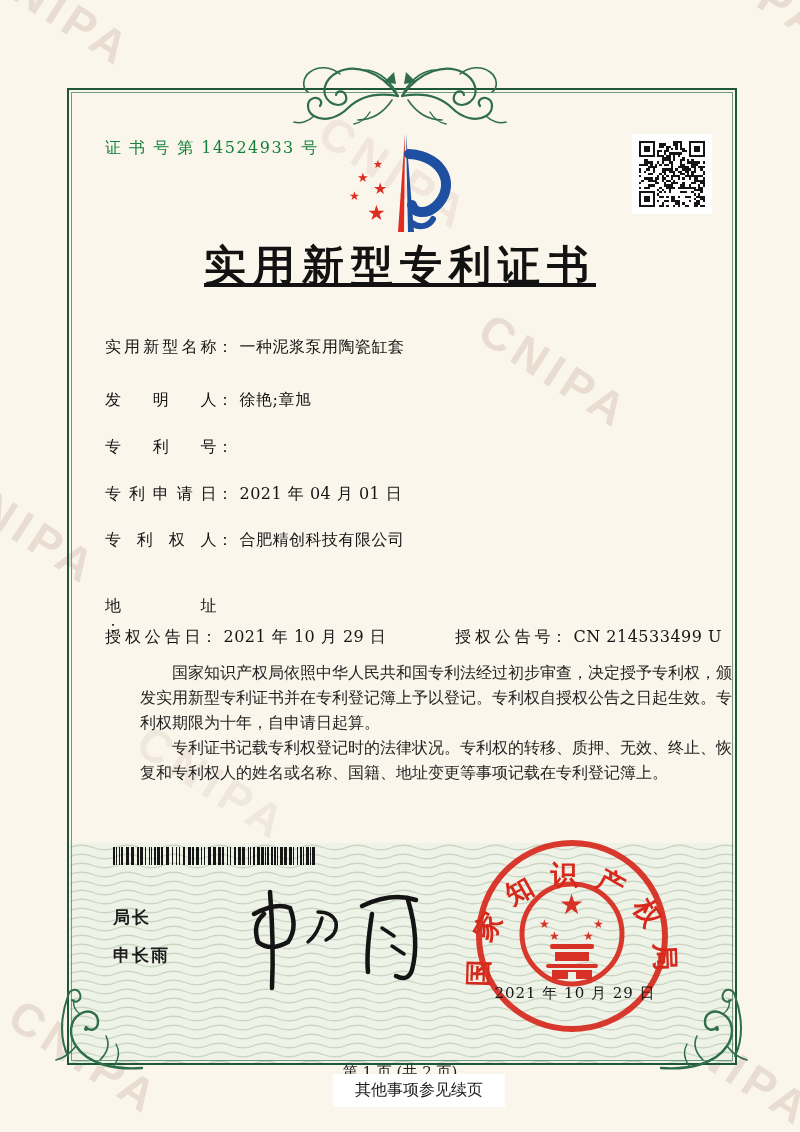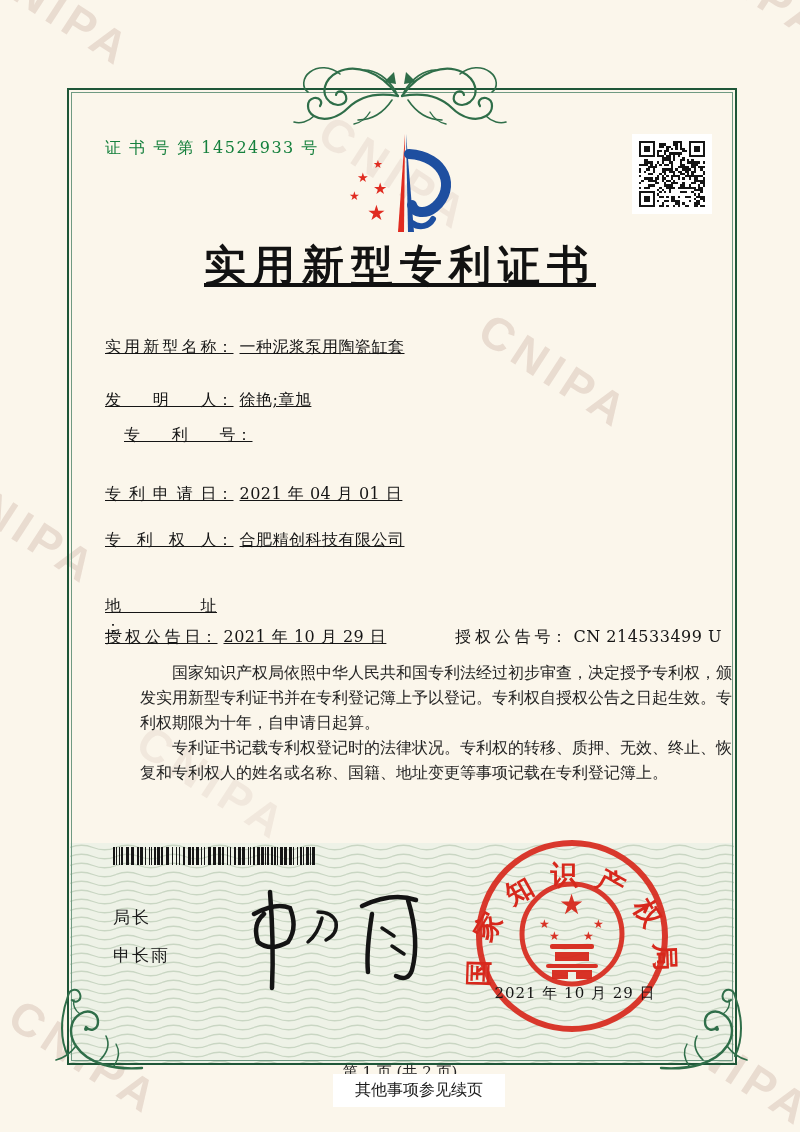--- a/index.html
+++ b/index.html
@@ -25,31 +25,31 @@
   .band { position: absolute; left: 70px; top: 843px; width: 664px; height: 220px; }
   .certno { position: absolute; left: 105px; top: 138px; font-size: 16px; letter-spacing: 1.5px; color: #15803d; }
   .logo { position: absolute; left: 335px; top: 126px; }
   .qrbox { position: absolute; left: 632px; top: 134px; width: 80px; height: 80px; background: #fff; }
   .qrbox svg { position: absolute; left: 7px; top: 7px; }
   .title {
     position: absolute; left: 0; top: 238px; width: 100%;
     text-align: center; font-size: 42px; font-weight: bold;
     letter-spacing: 7px; color: #121212; text-decoration: underline;
   }
-  .frow { position: absolute; left: 105px; font-size: 16px; letter-spacing: 0.5px; display: flex; color: #151515; text-decoration: underline; }
+  .frow { position: absolute; left: 105px; font-size: 16px; letter-spacing: 0.5px; display: flex; color: #151515; }
   .flabel { display: inline-block; width: 112px; text-align: justify; text-align-last: justify; }
   .fcolon { display: inline-block; margin-right: 6px; }
   .fvalue { display: inline-block; }
   .addr-val { width: 478px; line-height: 22px; }
   .grant2 { position: absolute; left: 350px; top: 0; display: flex; white-space: nowrap; }
   .glabel { display: inline-block; width: 96px; text-align: justify; text-align-last: justify; }
   .paras { position: absolute; left: 104px; top: 660px; width: 602px; font-size: 16px; line-height: 25px; color: #242424; margin-left: 36px; }
   .paras p { text-indent: 2em; margin: 0; }
   .barcode { position: absolute; left: 113px; top: 847px; }
-  .chief { position: absolute; left: 113px; font-family: "Liberation Sans", sans-serif; font-size: 17px; font-weight: 400; color: #1c1c1c; letter-spacing: 2px; }
+  .chief { position: absolute; left: 113px; font-family: "Liberation Sans", sans-serif; font-size: 17px; font-weight: 700; color: #1c1c1c; letter-spacing: 2px; }
   .sign { position: absolute; left: 222px; top: 876px; }
   .seal { position: absolute; left: 462px; top: 836px; }
   .sealdate { position: absolute; left: 492px; top: 984px; width: 166px; text-align: center; font-size: 15px; letter-spacing: 1px; color: #161616; }
   .pageno { position: absolute; left: 0; top: 1032px; width: 100%; text-align: center; font-size: 15px; color: #222; margin-top: 31px; }
   .note { position: absolute; left: 0; top: 1074px; width: 100%; text-align: center; font-size: 16px; padding-left: 38px; }
   .note span { background: #ffffff; padding: 6px 22px; color: #1c1c1c; display: inline-block; }
   .orn-top { position: absolute; left: 280px; top: 52px; }
   .orn-bl { position: absolute; left: 50px; top: 982px; }
   .orn-br { position: absolute; left: 658px; top: 982px; transform: scaleX(-1); }
 </style>
@@ -450,21 +450,21 @@
   <div class="frow" style="top:337px;">
     <span class="flabel">实用新型名称</span>
       <span class="fcolon">：</span>
     <span class="fvalue">一种泥浆泵用陶瓷缸套</span>
   </div>
   <div class="frow" style="top:390px;">
     <span class="flabel">发明人</span>
       <span class="fcolon">：</span>
     <span class="fvalue">徐艳;章旭</span>
   </div>
-  <div class="frow" style="top:425px;margin-left:19px;">
+  <div class="frow" style="top:437px;">
     <span class="flabel">专利号</span>
       <span class="fcolon">：</span>
   </div>
   <div class="frow" style="top:484px;">
     <span class="flabel">专利申请日</span>
       <span class="fcolon">：</span>
     <span class="fvalue">2021 年 04 月 01 日</span>
   </div>
   <div class="frow" style="top:530px;">
     <span class="flabel">专利权人</span>

